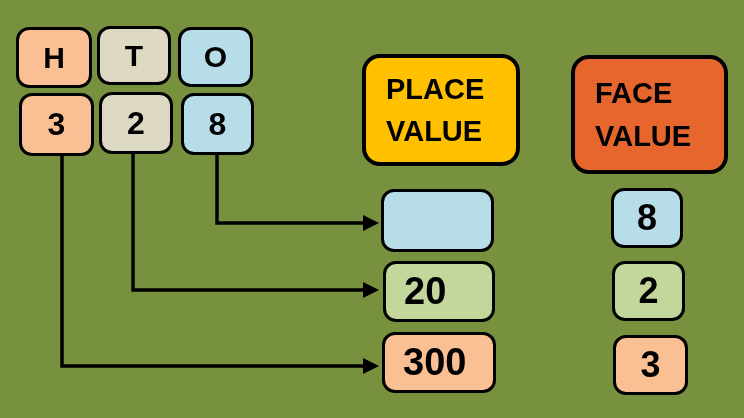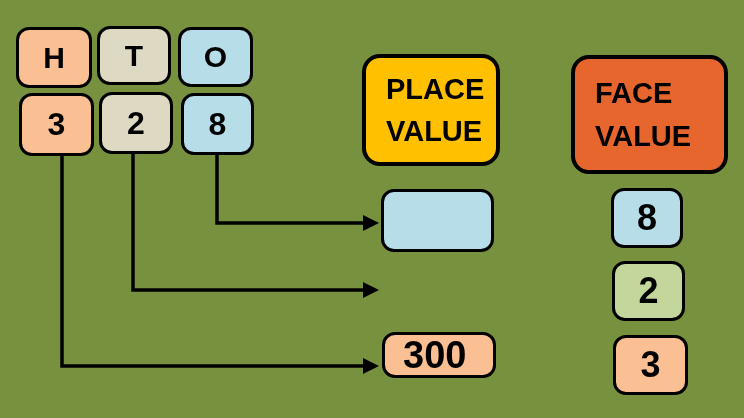--- a/index.html
+++ b/index.html
@@ -84,23 +84,24 @@
   </svg>
 
   <div class="box peach letter-box" style="left:16px; top:27px; width:76px; height:61px;">H</div>
   <div class="box tan letter-box" style="left:97px; top:26px; width:74px; height:59px;">T</div>
   <div class="box blue letter-box" style="left:178px; top:27px; width:75px; height:60px;">O</div>
 
   <div class="box peach digit-box" style="left:19px; top:93px; width:75px; height:63px;">3</div>
   <div class="box tan digit-box" style="left:99px; top:92px; width:74px; height:62px;">2</div>
   <div class="box blue digit-box" style="left:181px; top:93px; width:73px; height:62px;">8</div>
 
-  <div class="header-box header-yellow" style="left:362px; top:54px; width:138px; height:112px;">PLACE VALUE</div>
+  <div class="header-box header-yellow" style="left:362px; top:54px; width:158px; height:112px;">PLACE VALUE</div>
   <div class="header-box header-orange" style="left:571px; top:55px; width:157px; height:119px;">FACE VALUE</div>
 
   <div class="box blue value-box" style="left:381px; top:189px; width:113px; height:63px;"></div>
-  <div class="box peach value-box" style="left:382px; top:332px; width:114px; height:46px;">300</div>
+  <div class="box green value-box" style="left:383px; top:261px; width:112px; height:61px;">20</div>
+  <div class="box peach value-box" style="left:382px; top:332px; width:114px; height:61px;">300</div>
 
   <div class="box blue face-box" style="left:611px; top:188px; width:72px; height:60px;">8</div>
   <div class="box green face-box" style="left:612px; top:261px; width:73px; height:60px;">2</div>
   <div class="box peach face-box" style="left:613px; top:335px; width:75px; height:60px;">3</div>
 
 </div>
 
 </body></html>

